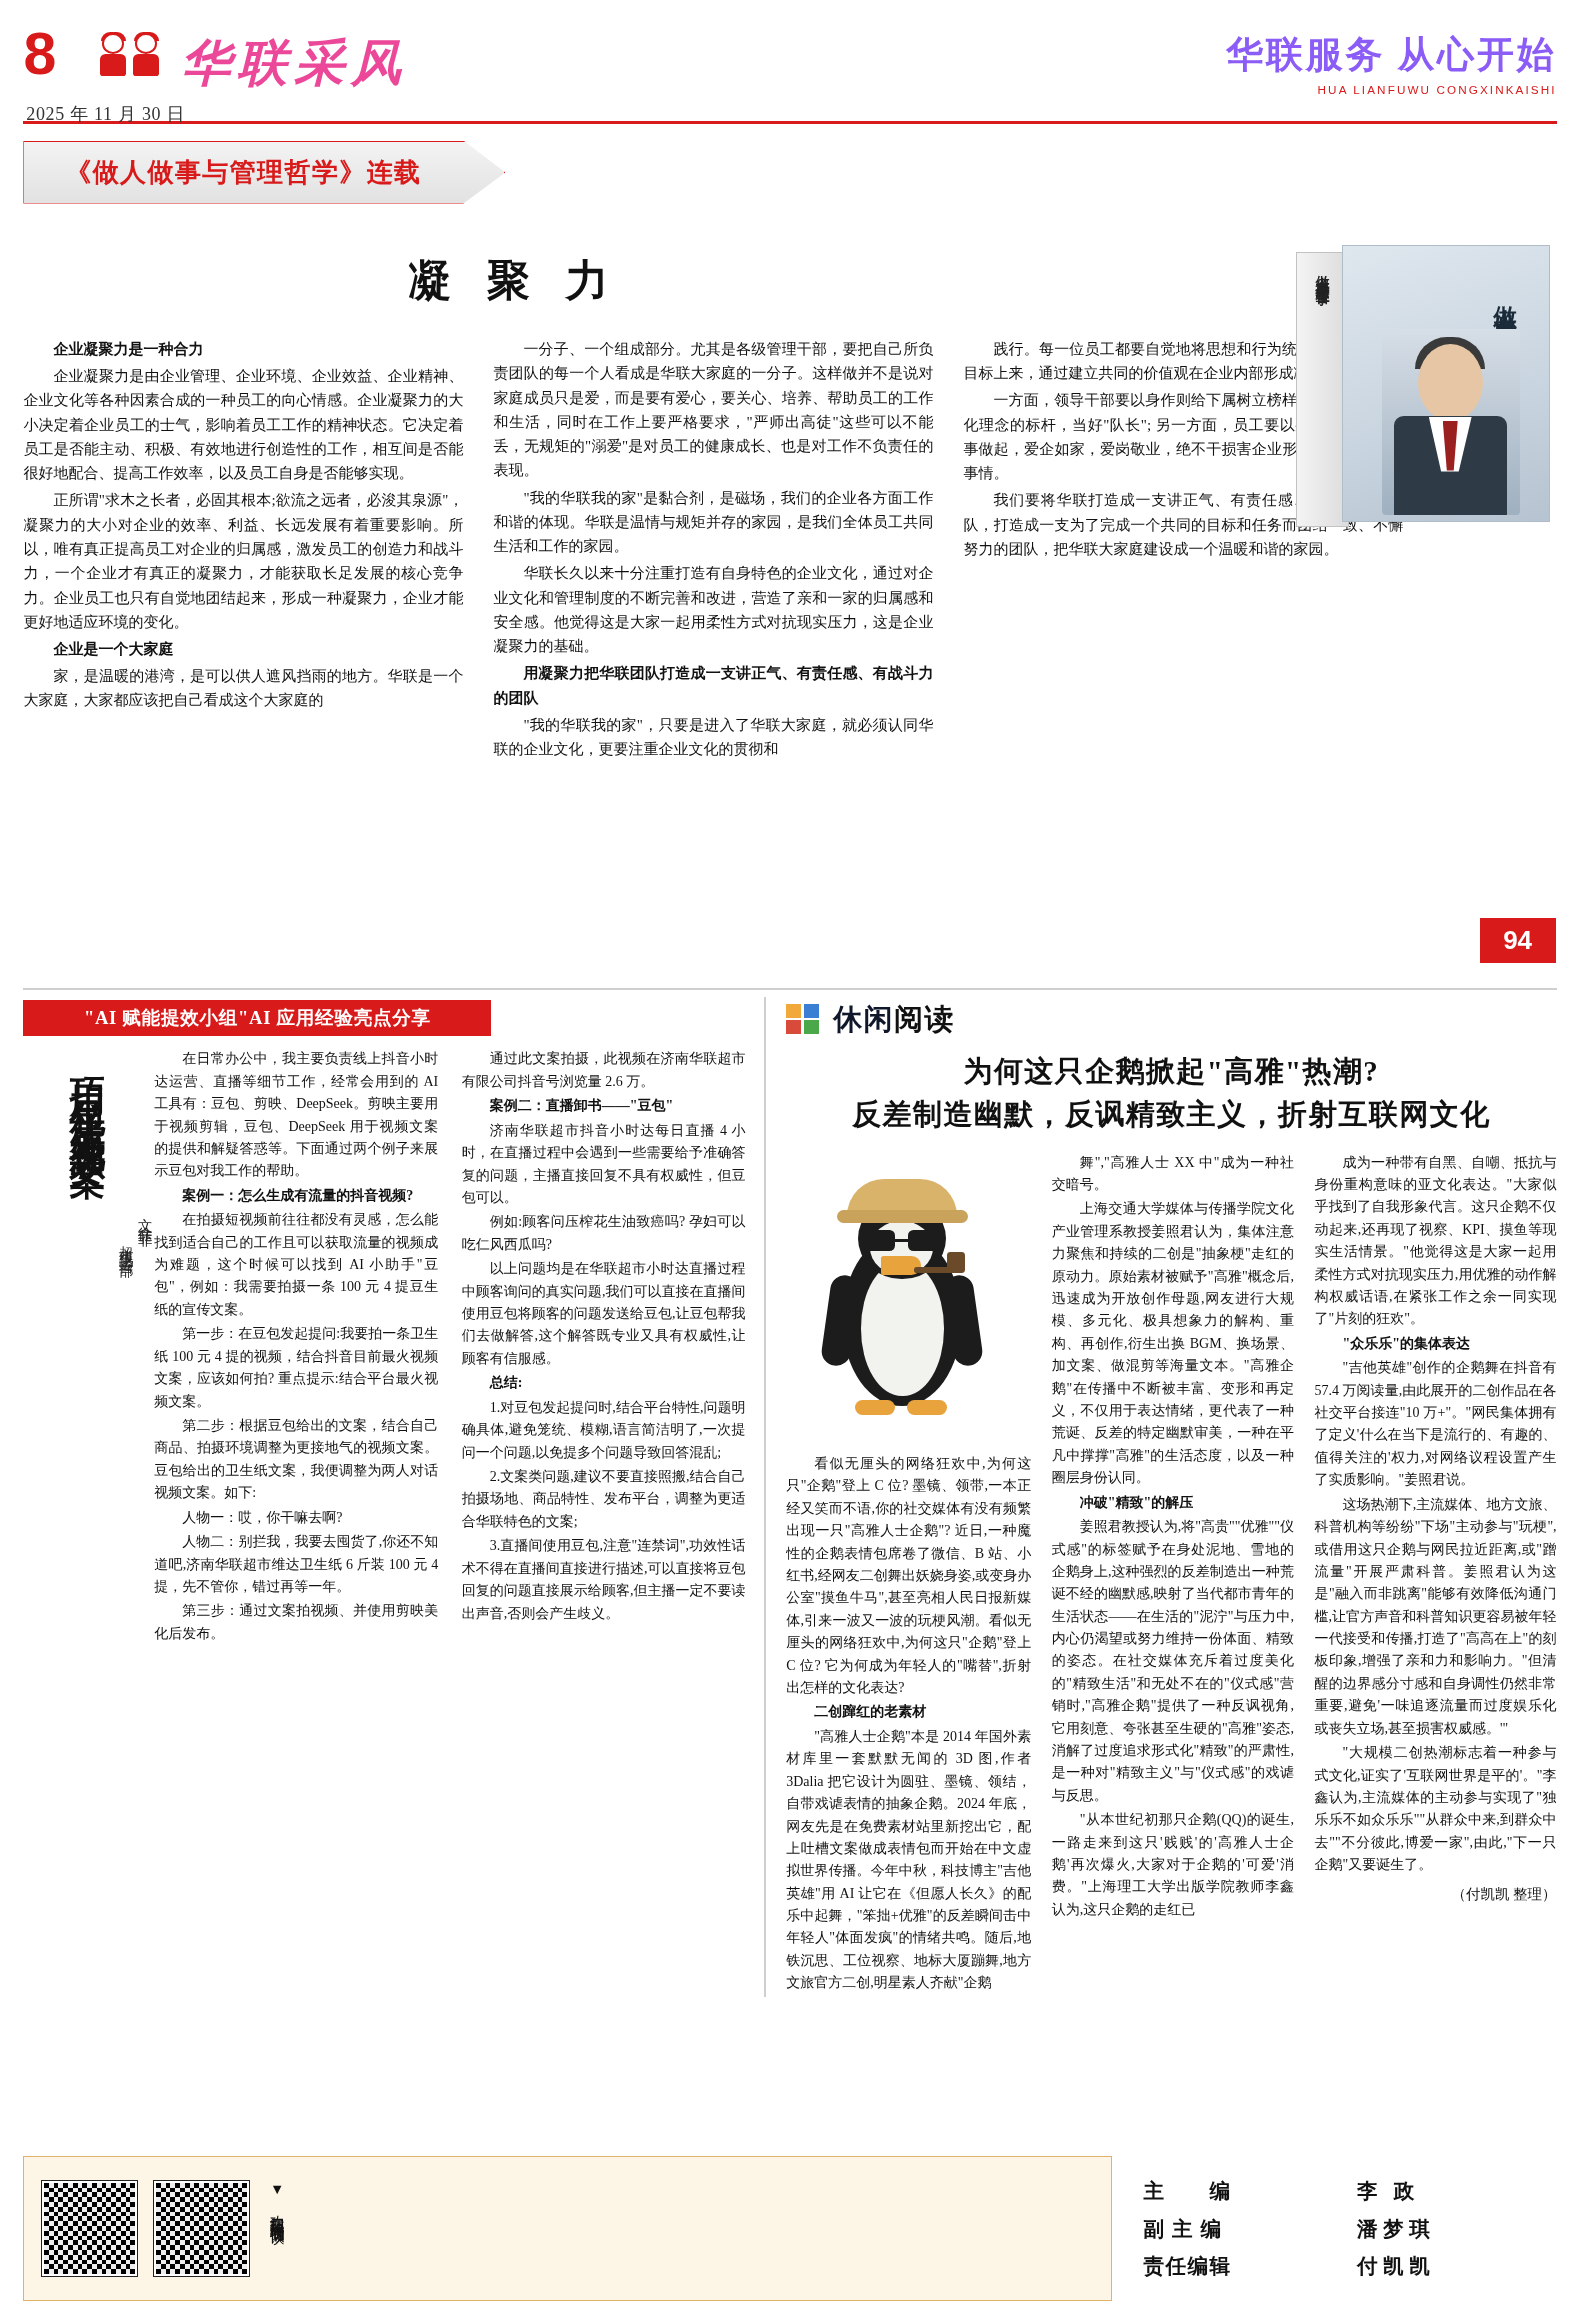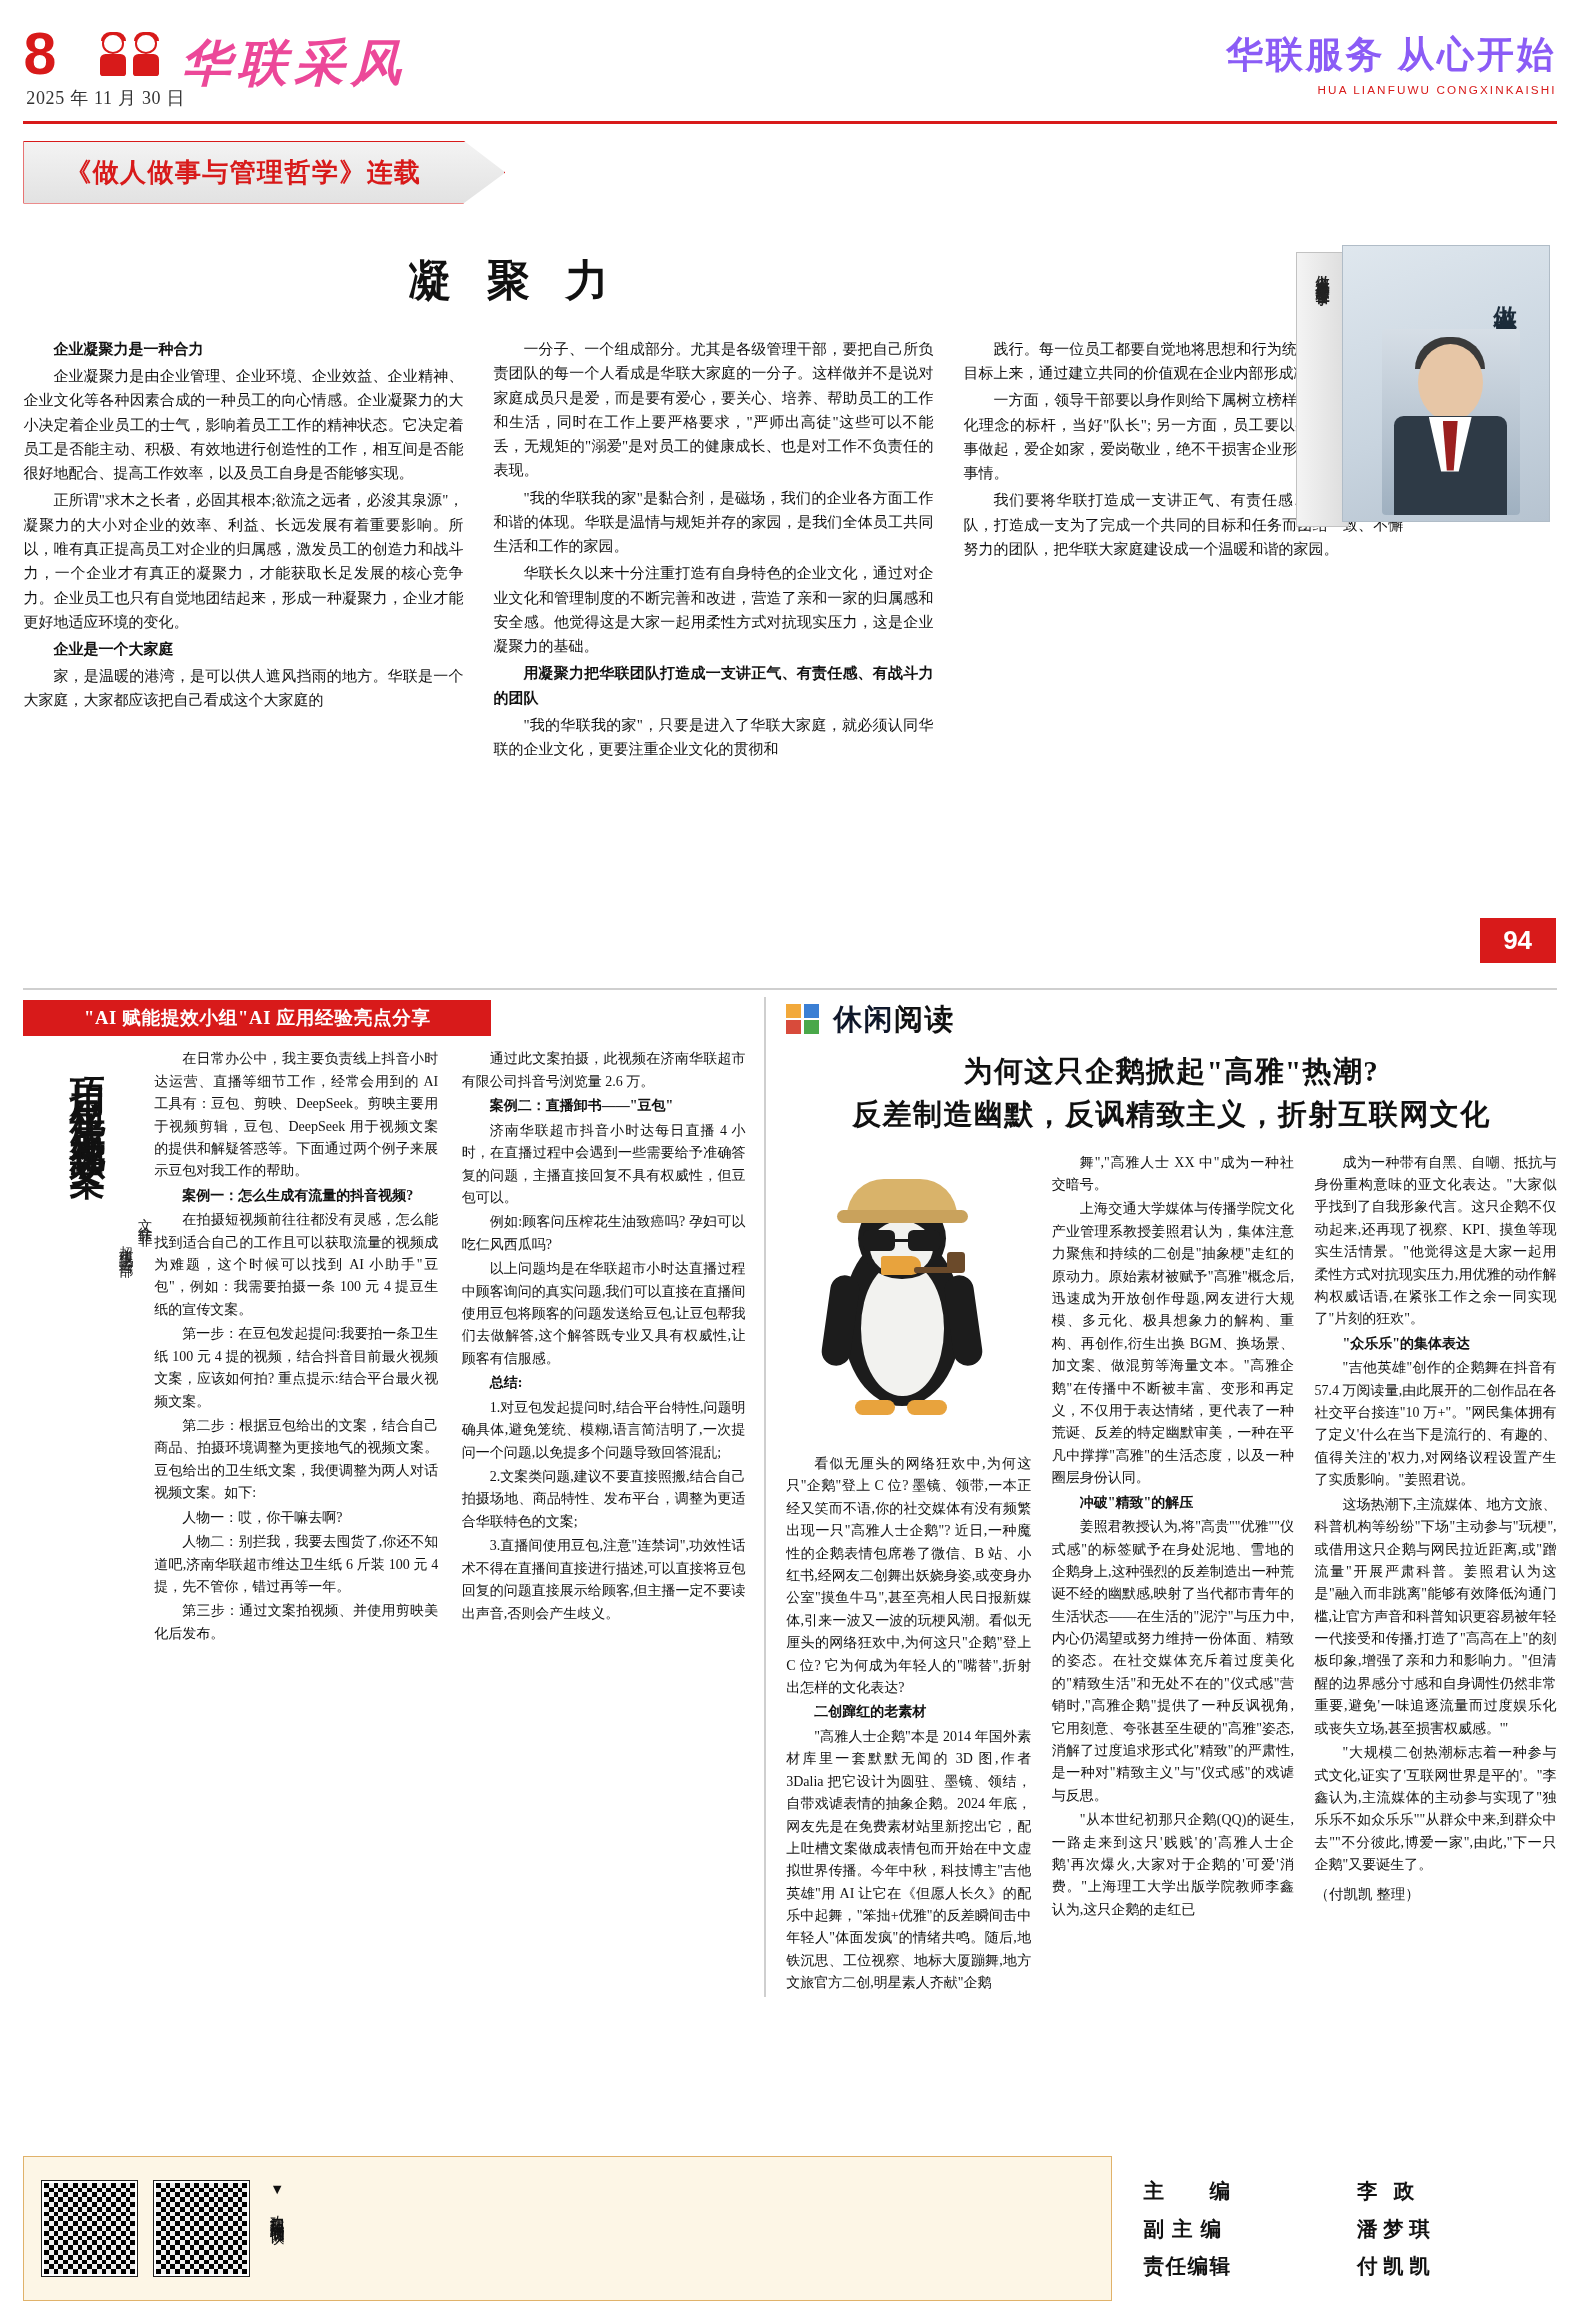--- a/index.html
+++ b/index.html
@@ -23,21 +23,21 @@
     position:relative;
     height:103px;
     border-bottom:3.4px solid #d81a1a;
   }
   .page-num{
     position:absolute;left:0;top:6.9px;
     font-family:"Liberation Sans", sans-serif;
     font-size:59px;font-weight:bold;color:#d81a1a;line-height:1;
   }
   .date{
-    position:absolute;left:2.8px;top:68px;
+    position:absolute;left:2.8px;top:84px;
     font-size:18px;color:#333;letter-spacing:0.7px;
   }
   .logo-kids{
     position:absolute;left:77px;top:11px;
     width:63px;height:51px;
   }
   .logo-kids .kid{
     position:absolute;top:4.1px;width:26px;height:43px;
   }
   .logo-kids .kid .head{
@@ -264,21 +264,21 @@
   }
   .pg-wing-r{
     position:absolute;left:142px;top:117px;width:29px;height:91px;border-radius:16.5px;background:#1c1c1c;transform:rotate(-8deg);
   }
   .pg-foot-l{
     position:absolute;left:48px;top:242px;width:40px;height:15px;border-radius:8.3px;background:#e8a33d;
   }
   .pg-foot-r{
     position:absolute;left:100px;top:242px;width:40px;height:15px;border-radius:8.3px;background:#e8a33d;
   }
-  .byline-right{font-size:14.5px;margin-top:6.9px;}
+  .byline-right{text-align:right;font-size:14.5px;margin-top:6.9px;}
   
   .footer{
     position:absolute;left:23.4px;right:23.4px;bottom:18px;
     height:145px;
     display:flex;gap:18px;
   }
   .footer-left{
     flex:1;border:1.4px solid #e0b26a;background:#fdf6e6;
     display:flex;align-items:center;padding:9.6px 18px;box-sizing:border-box;gap:16.5px;
   }

